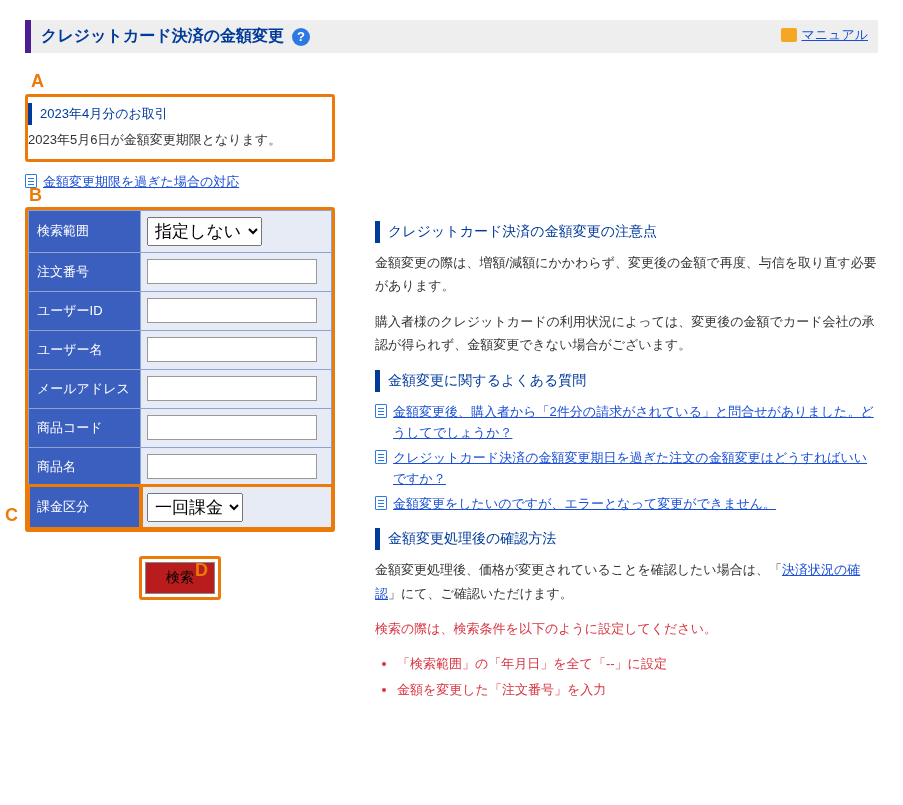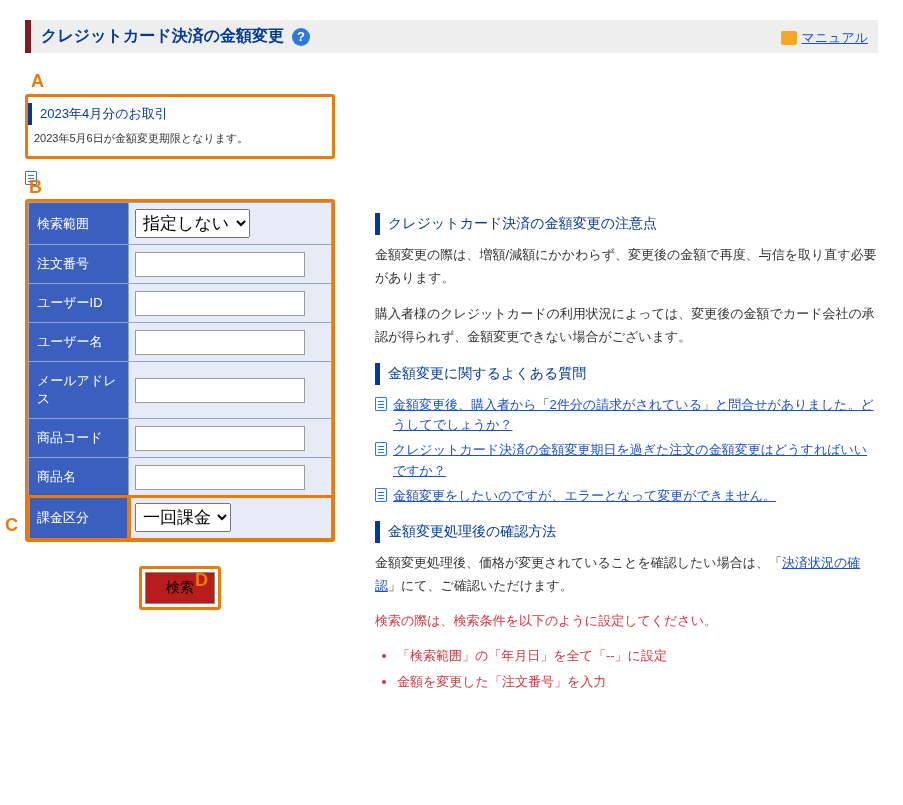--- a/index.html
+++ b/index.html
@@ -7,24 +7,24 @@
     margin: 0;
     padding: 20px 25px;
     font-family: "Hiragino Kaku Gothic Pro", "Meiryo", sans-serif;
     font-size: 13px;
     color: #333;
     background: #fff;
     width: 903px;
   }
   .title-bar {
     background: #eeeeee;
-    border-left: 6px solid #7f1d1d;
+    border-left: 6px solid #4c1d95;
     padding: 6px 10px;
     display: flex;
-    align-items: flex-end;
+    align-items: flex-start;
     justify-content: space-between;
     margin-bottom: 18px;
   }
   .title-bar h1 {
     margin: 0;
     font-size: 16px;
     font-weight: bold;
     color: #003a9a;
     display: flex;
     align-items: center;
@@ -73,22 +73,21 @@
   }
   .info-head {
     border-left: 4px solid #003a9a;
     padding: 2px 8px;
     color: #003a9a;
     font-weight: normal;
     margin-bottom: 6px;
     font-size: 13px;
   }
   .info-body {
-    padding-left: 6px;
-    font-size: 11px;
+    font-size: 13px;
   }
   .link-list {
     margin: 10px 0 14px 0;
     list-style: none;
     padding: 0;
   }
   .link-list li {
     margin: 4px 0;
     display: flex;
     align-items: flex-start;
@@ -130,21 +129,21 @@
     border-collapse: collapse;
     background: #e6ebf5;
     font-size: 13px;
   }
   .search-table th {
     background: #3a5fbf;
     color: #fff;
     text-align: left;
     padding: 10px 8px;
     font-weight: normal;
-    width: 100px;
+    width: 112px;
     border: 1px solid #8fa3d0;
     font-size: 13px;
   }
   .search-table td {
     border: 1px solid #8fa3d0;
     padding: 6px;
     background: #e6ebf5;
   }
   .search-table input[type=text] {
     width: 170px;
@@ -246,20 +245,21 @@
 <div class="callout-box" style="width:310px;">
   <div class="info-box">
     <div class="info-head">2023年4月分のお取引</div>
     <div class="info-body">2023年5月6日が金額変更期限となります。</div>
   </div>
 </div>
 
 <ul class="link-list">
   <li>
     <span class="doc-icon"></span>
+    <a class="link">金額変更期限を過ぎた場合の対応</a>
   </li>
 </ul>
 
 <div class="two-col">
 
   <div class="left-col">
     <div class="overlap-wrap">
       <div class="letter-abs-B">B</div>
       <div class="letter-abs-C">C</div>
       <div class="box-B">

